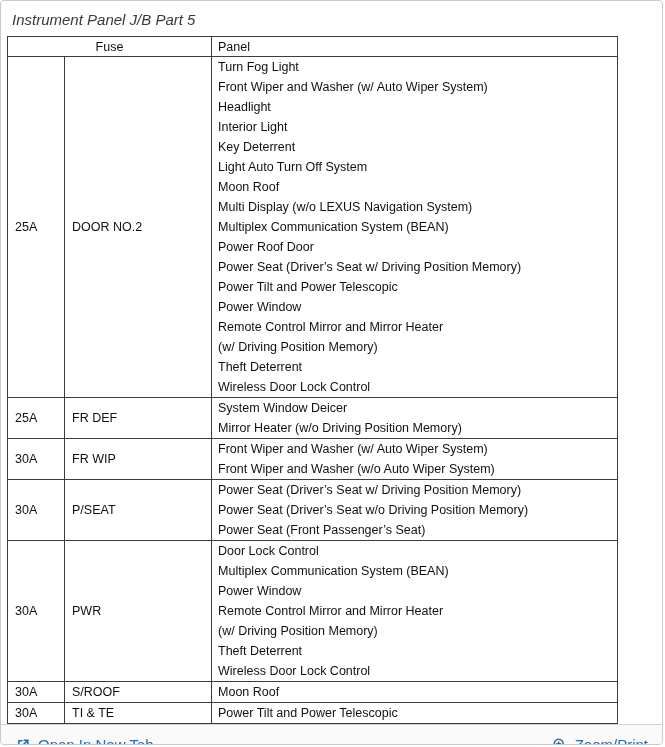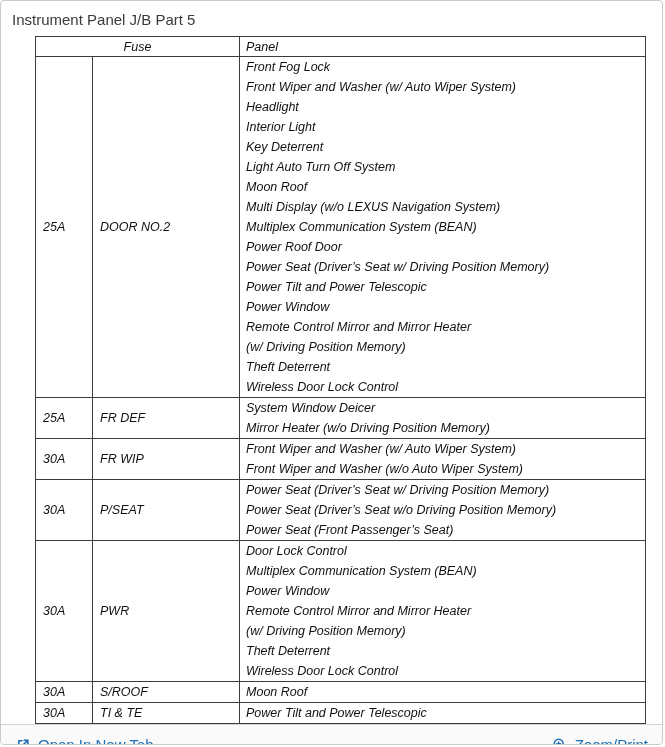--- a/index.html
+++ b/index.html
@@ -10,22 +10,23 @@
     width:663px; height:745px;
     border:1px solid #c9c9c9; border-radius:4px;
     background:#ffffff;
     display:flex; flex-direction:column;
     overflow:hidden;
   }
   .title {
     font-size:15px; color:#3a3a3a;
     padding:10px 12px 8px 11px;
     flex:0 0 auto;
+    font-style:italic;
   }
-  .table-wrap { flex:1 1 auto; padding-left:34px;font-style:italic; }
+  .table-wrap { flex:1 1 auto; padding-left:6px; }
   table.fuse-table {
     border-collapse:collapse;
     width:611px;
     font-size:12.5px; color:#111111;
     table-layout:fixed;
   }
   .fuse-table th, .fuse-table td { border:1px solid var(--table-border); }
   .fuse-table th {
     font-weight:400; height:20px; font-size:12.5px; color:#111;
     text-align:center; padding:0;
@@ -71,21 +72,21 @@
         <tr>
           <th colspan="2">Fuse</th>
           <th class="system-h">Panel</th>
         </tr>
       </thead>
       <tbody>
           <tr>
             <td class="amp">25A</td>
             <td class="name">DOOR NO.2</td>
             <td class="systems">
-              <div class="sys">Front Fog Lock</div>
+              <div class="sys">Turn Fog Light</div>
               <div class="sys">Front Wiper and Washer (w/ Auto Wiper System)</div>
               <div class="sys">Headlight</div>
               <div class="sys">Interior Light</div>
               <div class="sys">Key Deterrent</div>
               <div class="sys">Light Auto Turn Off System</div>
               <div class="sys">Moon Roof</div>
               <div class="sys">Multi Display (w/o LEXUS Navigation System)</div>
               <div class="sys">Multiplex Communication System (BEAN)</div>
               <div class="sys">Power Roof Door</div>
               <div class="sys">Power Seat (Driver’s Seat w/ Driving Position Memory)</div>

